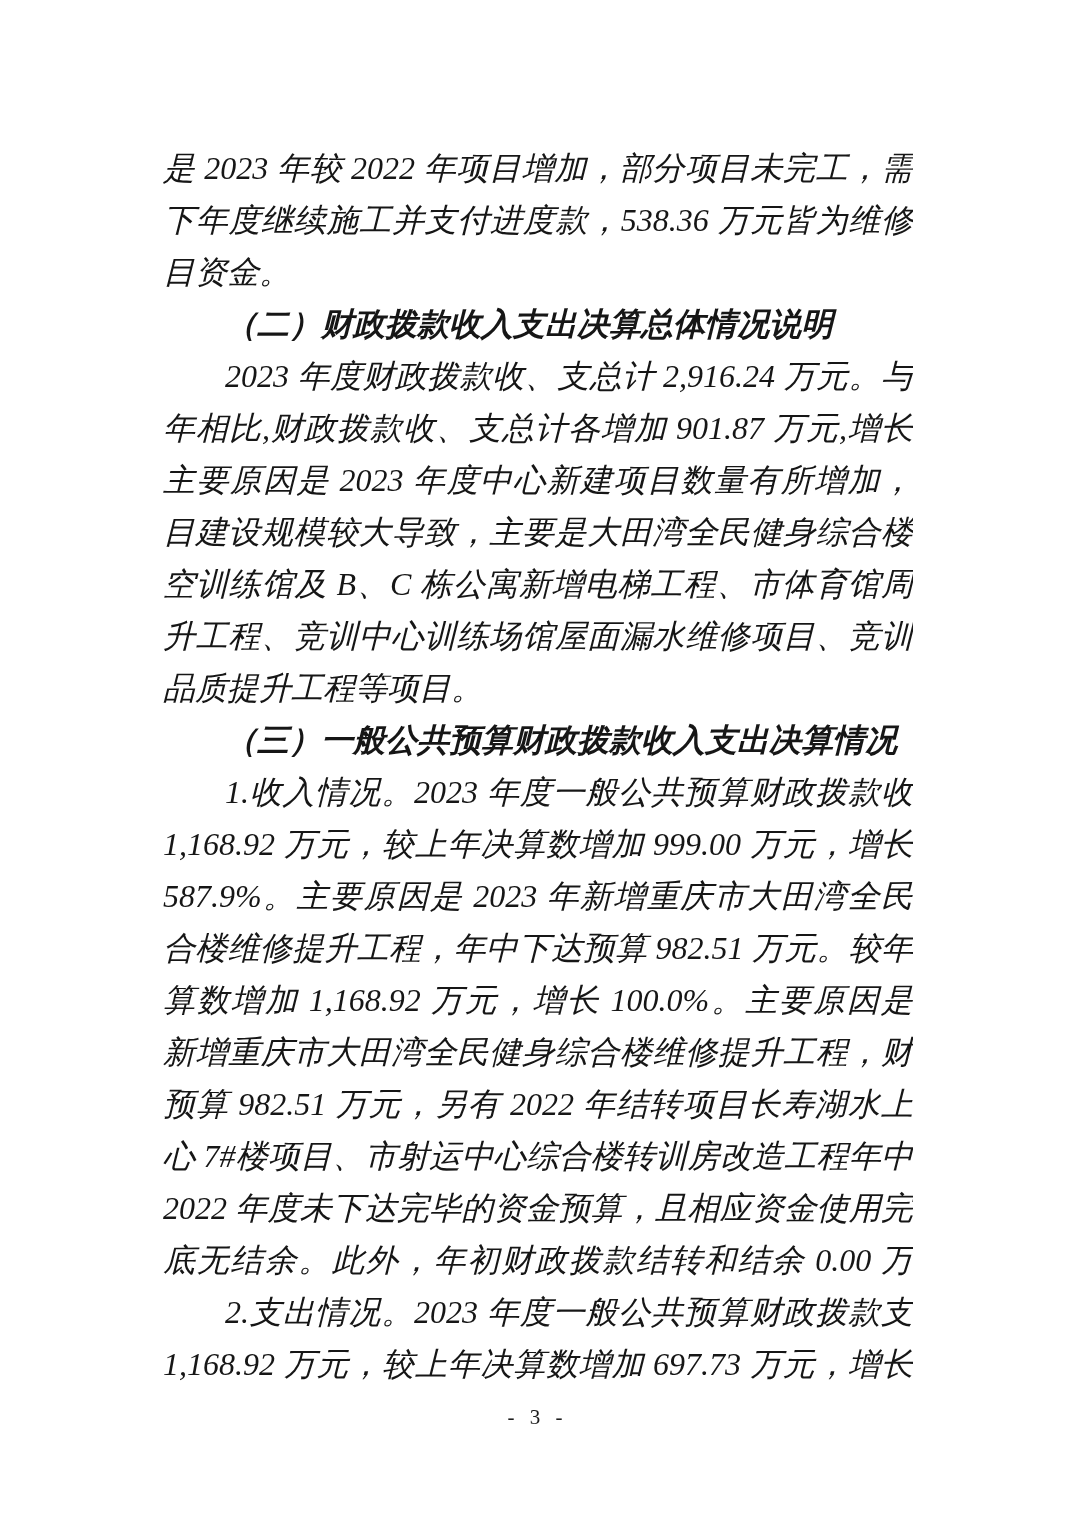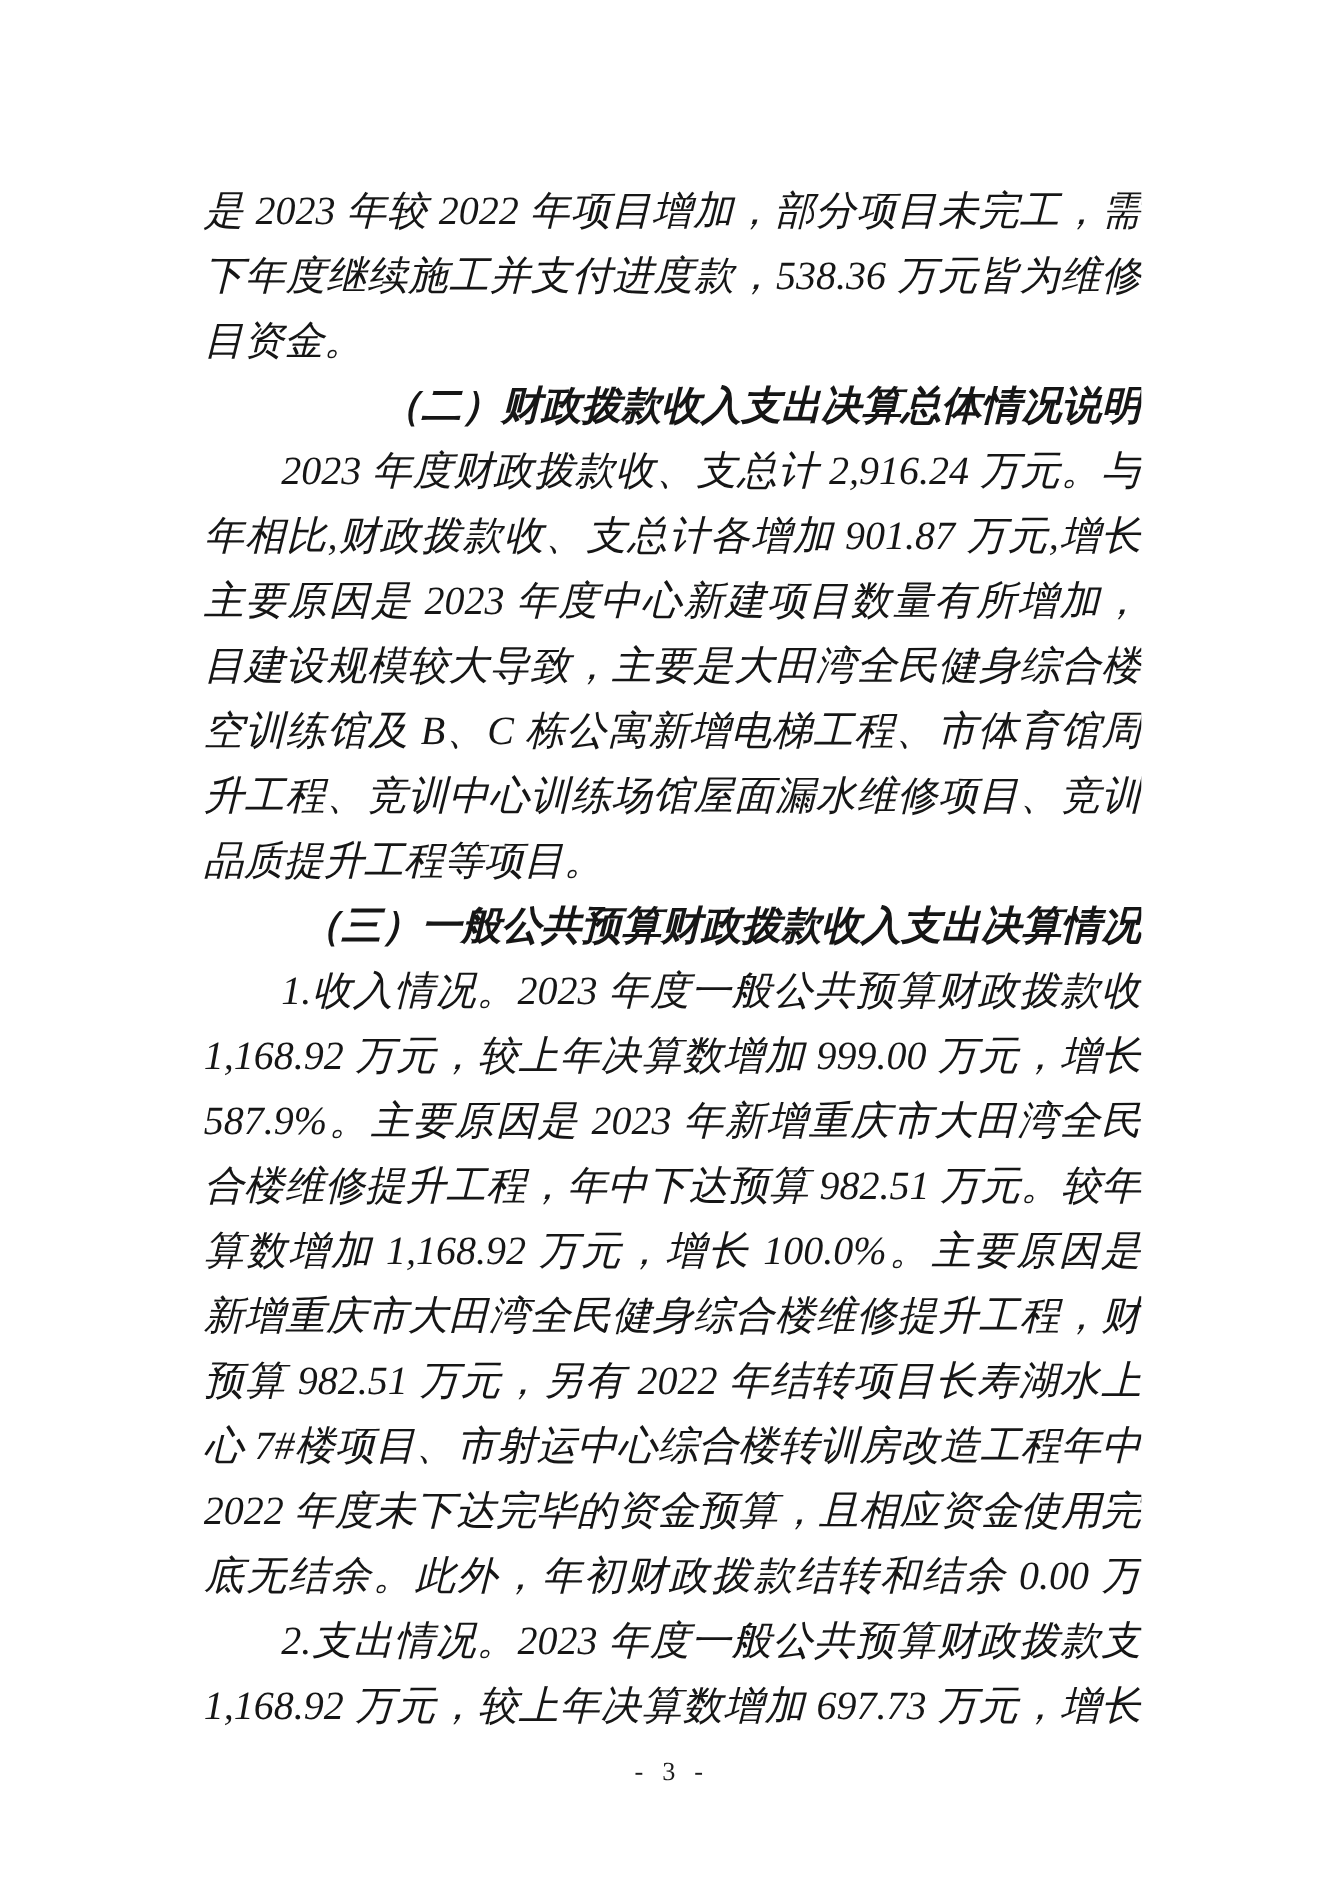--- a/index.html
+++ b/index.html
@@ -32,21 +32,21 @@
   }
   .line.justify {
     text-align: justify;
     text-align-last: justify;
   }
   .line.indent {
     text-indent: 62px;
   }
   .line.heading {
     font-weight: 600;
-    text-align: right;
+    text-align: left;
   }
   .footer {
     position: absolute;
     top: 1402px;
     left: 0;
     width: 1075px;
     text-align: center;
     font-size: 21px;
     line-height: 30px;
     letter-spacing: 5px;

